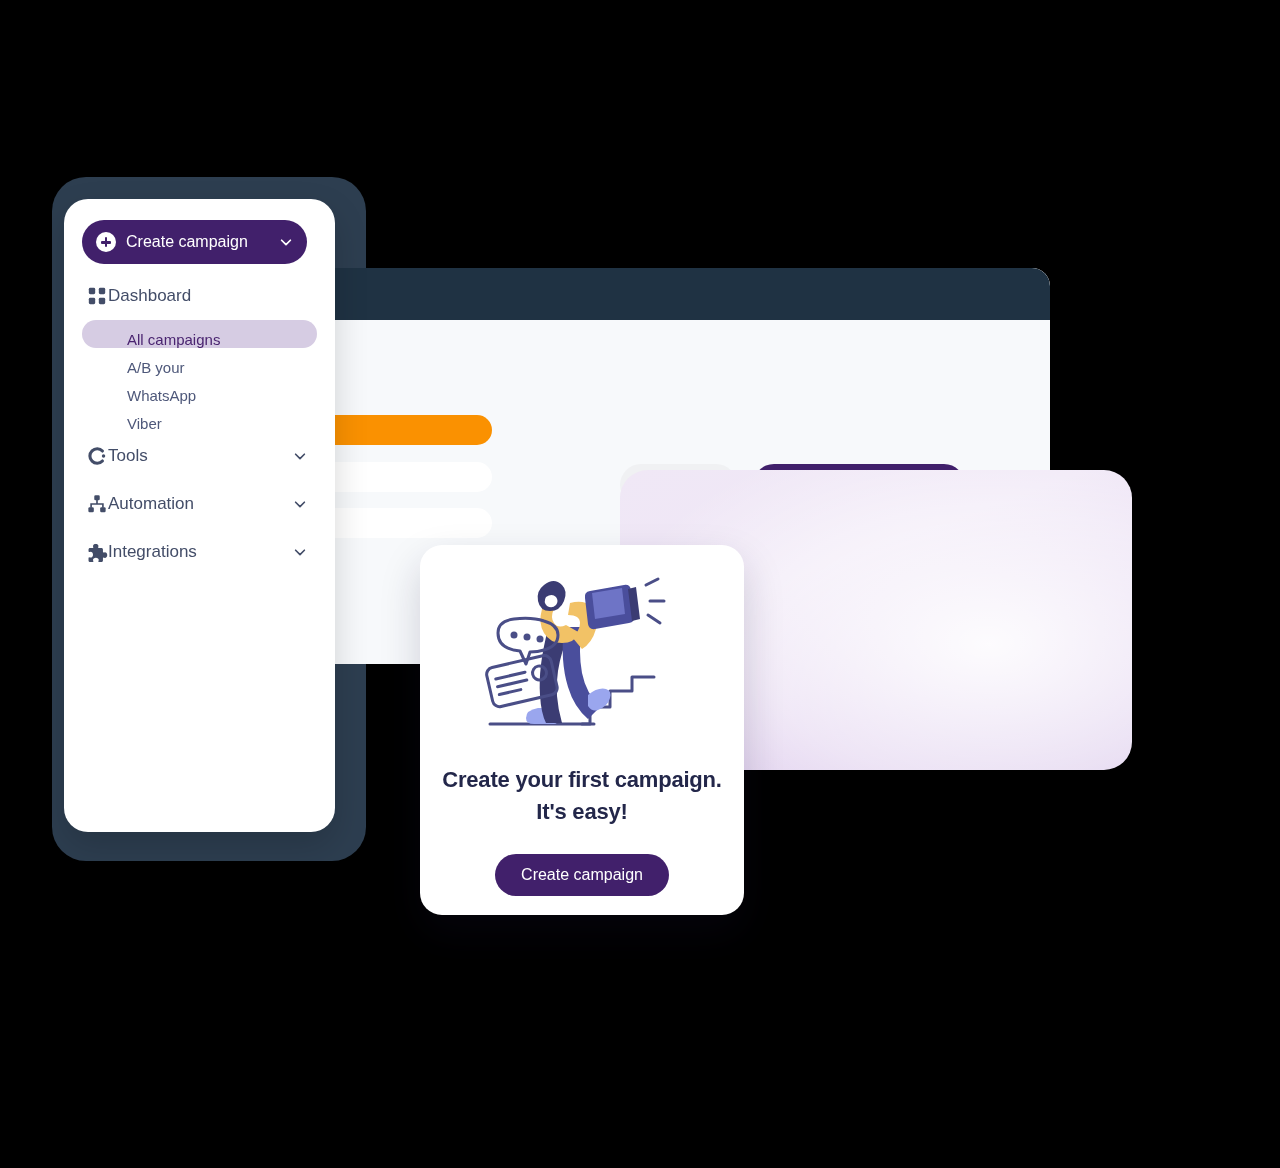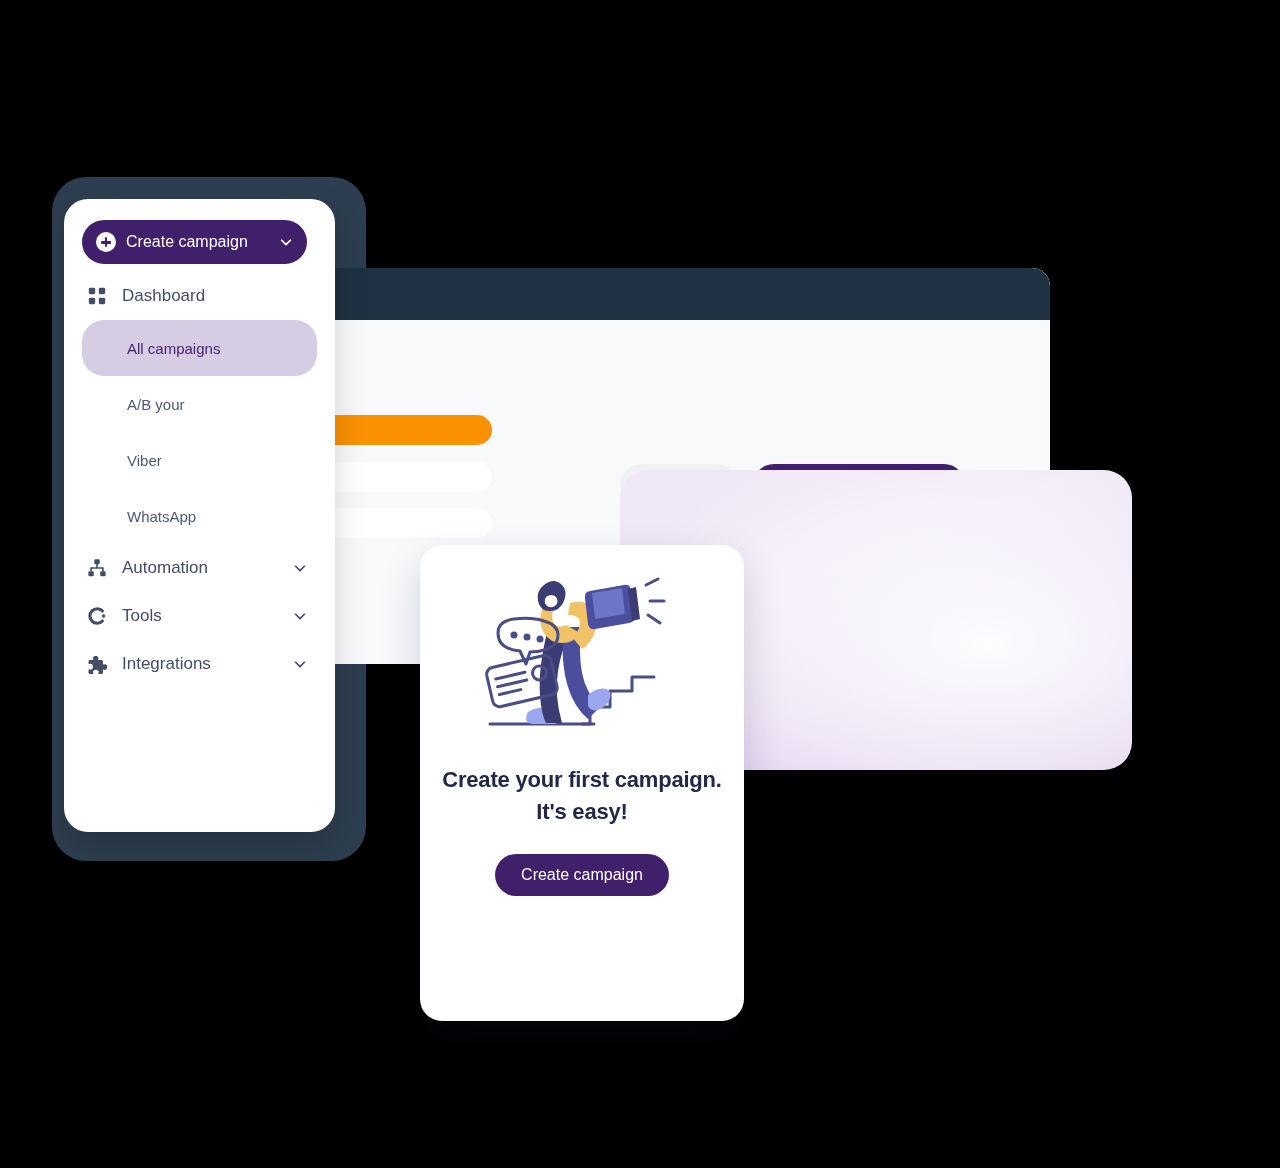--- a/index.html
+++ b/index.html
@@ -91,21 +91,21 @@
     border-radius: 28px;
     background:
       radial-gradient(120% 120% at 72% 58%, rgba(255,255,255,.92) 0%, rgba(255,255,255,.45) 38%, rgba(255,255,255,0) 62%),
       linear-gradient(160deg, #F0E8F6 0%, #EFE6F6 35%, #E2D2EF 70%, #D9C7EA 100%);
   }
 
   
   .empty-card {
     position: absolute;
     left: 420px; top: 545px;
-    width: 324px; height: 476px;
+    width: 324px; height: 370px;
     background: #FFFFFF;
     border-radius: 22px;
     box-shadow: 0 18px 40px rgba(30,20,60,.18);
     display: flex; flex-direction: column; align-items: center;
   }
   .empty-illus { margin-top: 24px; }
   .empty-title {
     margin-top: 16px;
     width: 290px;
     text-align: center;
@@ -169,31 +169,30 @@
     padding: 0 10px 0 4px;
     border-radius: 22px;
     cursor: pointer;
   }
   .nav-item .ic {
     width: 22px; height: 22px; flex: none;
     display: flex; align-items: center; justify-content: center;
     color: #434D68;
   }
   .nav-item .txt {
-    margin-left: 14px;
     font-size: 17px;
     color: #434D68;
     flex: 1;
   }
   .chev {
     width: 14px; height: 14px; flex: none; color: #434D68;
   }
   .sub-item {
-    display: flex; align-items: center;
-    height: 56px;
+    display: flex; align-items: flex-end;
+    height: 28px;
     margin: 0 0 0 0;
     padding-left: 45px;
     border-radius: 22px;
     cursor: pointer;
     font-size: 15px;
     color: #4E587A;
   }
   .sub-item.active {
     background: #D6CCE3;
     color: #4A2470;
@@ -294,56 +293,56 @@
 
 
 
       <div class="sub-item active">
         <span>All campaigns</span>
       </div>
       <div class="sub-item">
         <span>A/B your</span>
       </div>
       <div class="sub-item">
+        <span>WhatsApp</span>
+      </div>
+      <div class="sub-item">
         <span>Viber</span>
       </div>
-      <div class="sub-item">
-        <span>WhatsApp</span>
+
+      <div class="nav-item">
+        <span class="ic">
+          <svg viewBox="0 0 22 22" width="20" height="20" fill="none">
+            <path d="M17 5.5a8 8 0 1 0 0 11" stroke="currentColor" stroke-width="3.4" stroke-linecap="round"></path>
+            <circle cx="18.2" cy="11" r="1.9" fill="currentColor"></circle>
+          </svg>
+        </span>
+        <span class="txt">Tools</span>
+        <svg class="chev" viewBox="0 0 16 16" fill="none">
+          <path d="M3 6 L8 11 L13 6" stroke="currentColor" stroke-width="1.9" stroke-linecap="round" stroke-linejoin="round"></path>
+        </svg>
       </div>
 
       <div class="nav-item">
         <span class="ic">
           <svg viewBox="0 0 22 22" width="20" height="20" fill="currentColor">
             <rect x="8" y="1.5" width="6" height="5.5" rx="1.4"></rect>
             <rect x="1.5" y="14.5" width="6" height="5.5" rx="1.4"></rect>
             <rect x="14.5" y="14.5" width="6" height="5.5" rx="1.4"></rect>
             <path d="M11 7v4M4.5 14.5v-3.5h13v3.5" stroke="currentColor" stroke-width="1.8" fill="none" stroke-linecap="round"></path>
           </svg>
         </span>
         <span class="txt">Automation</span>
         <svg class="chev" viewBox="0 0 16 16" fill="none">
           <path d="M3 6 L8 11 L13 6" stroke="currentColor" stroke-width="1.9" stroke-linecap="round" stroke-linejoin="round"></path>
         </svg>
       </div>
 
       <div class="nav-item">
         <span class="ic">
-          <svg viewBox="0 0 22 22" width="20" height="20" fill="none">
-            <path d="M17 5.5a8 8 0 1 0 0 11" stroke="currentColor" stroke-width="3.4" stroke-linecap="round"></path>
-            <circle cx="18.2" cy="11" r="1.9" fill="currentColor"></circle>
-          </svg>
-        </span>
-        <span class="txt">Tools</span>
-        <svg class="chev" viewBox="0 0 16 16" fill="none">
-          <path d="M3 6 L8 11 L13 6" stroke="currentColor" stroke-width="1.9" stroke-linecap="round" stroke-linejoin="round"></path>
-        </svg>
-      </div>
-
-      <div class="nav-item">
-        <span class="ic">
           <svg viewBox="0 0 22 22" width="21" height="21" fill="currentColor">
             <path d="M9 1.8c1.8 0 3 1.1 3 2.5 0 .6-.3 1-.3 1.4 0 .4.3.6.8.6h2.6c1 0 1.6.6 1.6 1.6v2.4c0 .5.2.8.7.8.4 0 .8-.4 1.4-.4 1.4 0 2.4 1.2 2.4 3s-1 3-2.4 3c-.6 0-1-.4-1.4-.4-.5 0-.7.3-.7.8v2.3c0 1-.6 1.6-1.6 1.6h-2.4c-.5 0-.8-.2-.8-.7 0-.4.4-.8.4-1.4 0-1.4-1.2-2.4-3-2.4s-3 1-3 2.4c0 .6.4 1 .4 1.4 0 .5-.3.7-.8.7H3.2c-1 0-1.6-.6-1.6-1.6v-2.6c0-.5.3-.8.7-.8.4 0 .9.3 1.5.3 1.4 0 2.5-1.2 2.5-3s-1.1-3-2.5-3c-.6 0-1.1.3-1.5.3-.4 0-.7-.3-.7-.8V8c0-1 .6-1.6 1.6-1.6h2.6c.5 0 .8-.2.8-.6 0-.4-.3-.8-.3-1.4 0-1.4 1.2-2.6 3-2.6z"></path>
           </svg>
         </span>
         <span class="txt">Integrations</span>
         <svg class="chev" viewBox="0 0 16 16" fill="none">
           <path d="M3 6 L8 11 L13 6" stroke="currentColor" stroke-width="1.9" stroke-linecap="round" stroke-linejoin="round"></path>
         </svg>
       </div>
 

